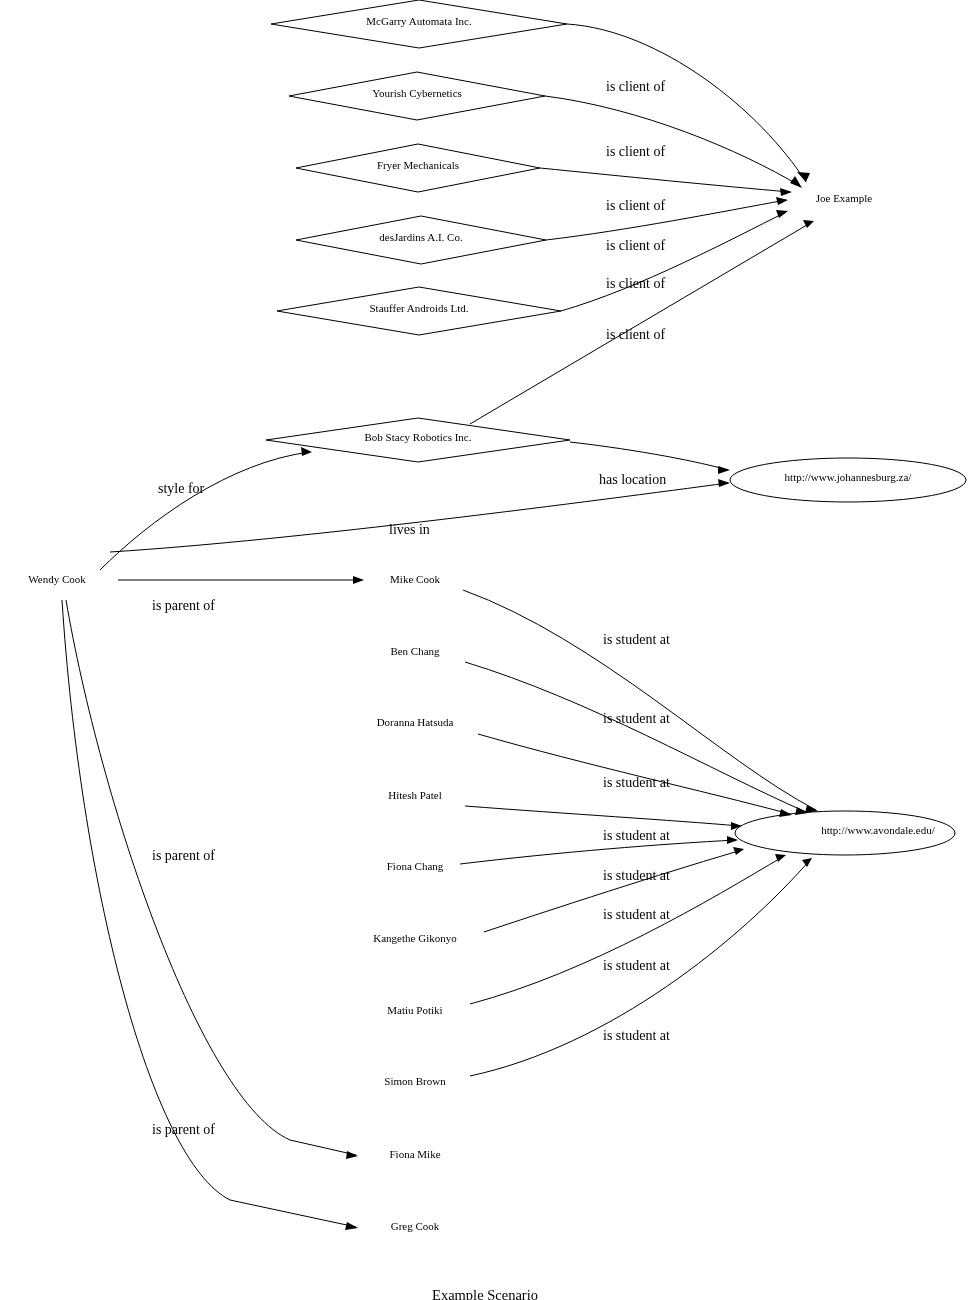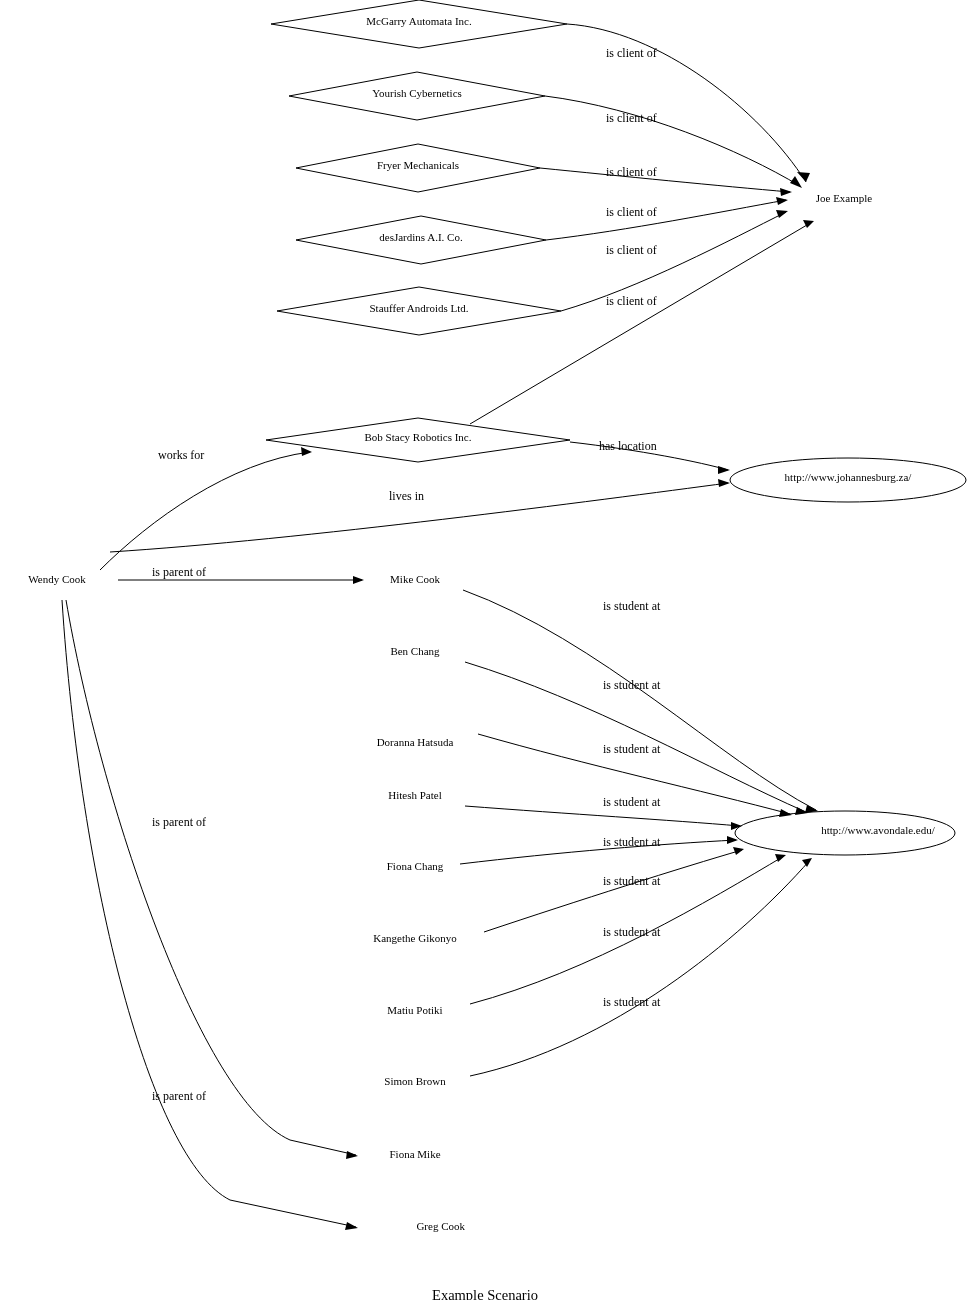--- a/index.html
+++ b/index.html
@@ -28,23 +28,24 @@
   .node-label {
     position: absolute;
     font-size: 11px;
     line-height: 1.1;
     white-space: nowrap;
     text-align: center;
     color: #000;
   }
   .edge-label {
     position: absolute;
-    font-size: 12px;
+    font-size: 14px;
     white-space: nowrap;
     color: #000;
+    margin-top: 33px;
   }
   .caption {
     position: absolute;
     width: 100%;
     text-align: center;
     font-size: 14.5px;
     line-height: 1.35;
     color: #000;
   }
   svg .shape {
@@ -145,36 +146,36 @@
   <div class="node-label" style="left:296px; top:159px; width:244px;">Fryer Mechanicals</div>
   <div class="node-label" style="left:296px; top:231px; width:250px;">desJardins A.I. Co.</div>
   <div class="node-label" style="left:277px; top:302px; width:284px;font-family:Liberation Serif, serif;">Stauffer Androids Ltd.</div>
   <div class="node-label" style="left:266px; top:431px; width:304px;">Bob Stacy Robotics Inc.</div>
   <div class="node-label" style="left:764px; top:192px; width:160px;">Joe Example</div>
   <div class="node-label" style="left:730px; top:471px; width:236px;">http://www.johannesburg.za/</div>
   <div class="node-label" style="left:735px; top:824px; width:220px;margin-left:33px;">http://www.avondale.edu/</div>
   <div class="node-label" style="left:7px; top:573px; width:100px;">Wendy Cook</div>
   <div class="node-label" style="left:365px; top:573px; width:100px;">Mike Cook</div>
   <div class="node-label" style="left:365px; top:645px; width:100px;">Ben Chang</div>
-  <div class="node-label" style="left:345px; top:716px; width:140px;margin-top:20px;">Doranna Hatsuda</div>
+  <div class="node-label" style="left:345px; top:716px; width:140px;">Doranna Hatsuda</div>
   <div class="node-label" style="left:365px; top:789px; width:100px;">Hitesh Patel</div>
   <div class="node-label" style="left:365px; top:860px; width:100px;">Fiona Chang</div>
   <div class="node-label" style="left:345px; top:932px; width:140px;">Kangethe Gikonyo</div>
   <div class="node-label" style="left:365px; top:1004px; width:100px;">Matiu Potiki</div>
   <div class="node-label" style="left:360px; top:1075px; width:110px;">Simon Brown</div>
   <div class="node-label" style="left:365px; top:1148px; width:100px;">Fiona Mike</div>
-  <div class="node-label" style="left:365px; top:1220px; width:100px;text-align:right;">Greg Cook</div>
+  <div class="node-label" style="left:365px; top:1220px; width:100px;">Greg Cook</div>
 
   <div class="edge-label" style="left:606px; top:46px;">is client of</div>
   <div class="edge-label" style="left:606px; top:111px;">is client of</div>
   <div class="edge-label" style="left:606px; top:165px;">is client of</div>
   <div class="edge-label" style="left:606px; top:205px;">is client of</div>
   <div class="edge-label" style="left:606px; top:243px;">is client of</div>
   <div class="edge-label" style="left:606px; top:294px;">is client of</div>
-  <div class="edge-label" style="left:158px; top:448px;">works for</div>
+  <div class="edge-label" style="left:158px; top:448px;">style for</div>
   <div class="edge-label" style="left:599px; top:439px;">has location</div>
   <div class="edge-label" style="left:389px; top:489px;">lives in</div>
   <div class="edge-label" style="left:152px; top:565px;">is parent of</div>
   <div class="edge-label" style="left:152px; top:815px;">is parent of</div>
   <div class="edge-label" style="left:152px; top:1089px;">is parent of</div>
   <div class="edge-label" style="left:603px; top:599px;">is student at</div>
   <div class="edge-label" style="left:603px; top:678px;">is student at</div>
   <div class="edge-label" style="left:603px; top:742px;">is student at</div>
   <div class="edge-label" style="left:603px; top:795px;">is student at</div>
   <div class="edge-label" style="left:603px; top:835px;">is student at</div>

